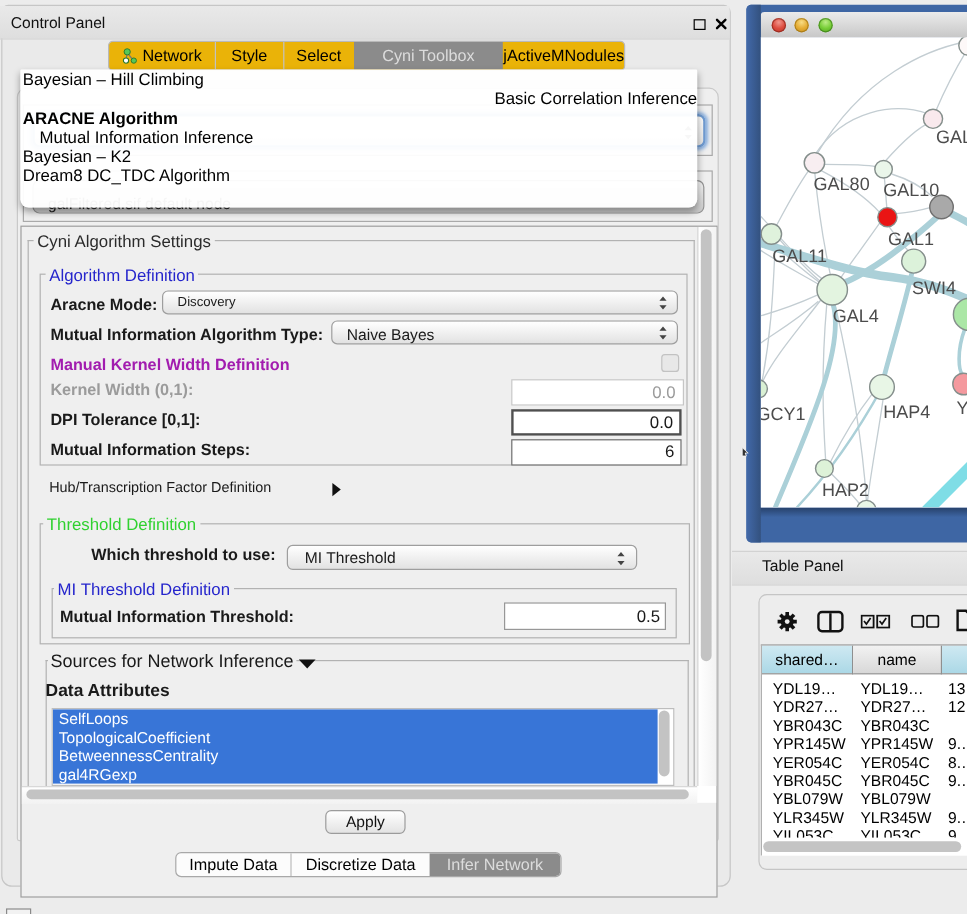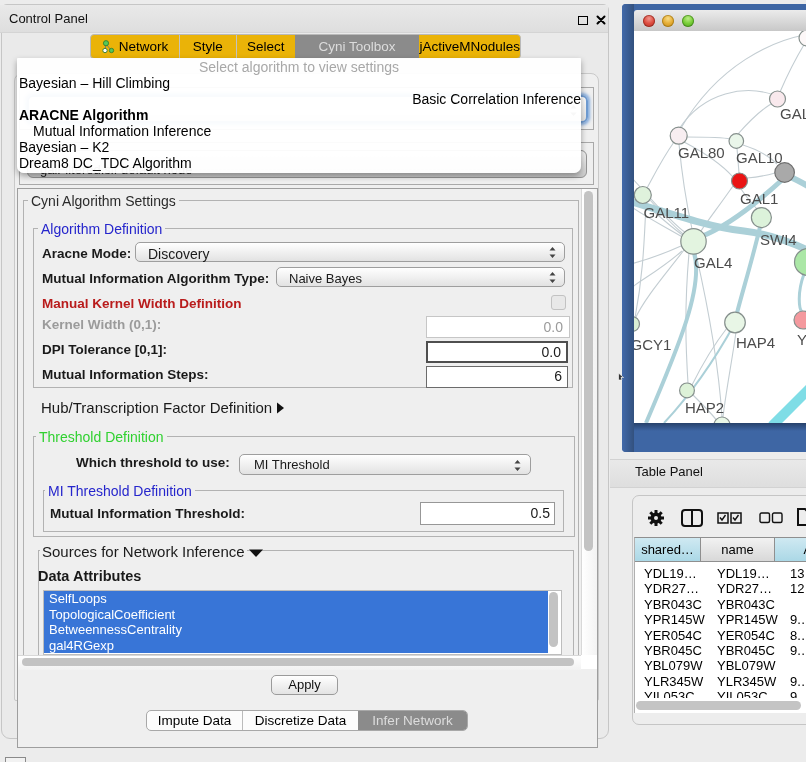--- a/index.html
+++ b/index.html
@@ -55,46 +55,46 @@
   <div class="abs" id="paneContent" style="left:0;top:0;width:563px;height:482px;font-size:13.5px;color:#1a1a1a;">
 
     <div class="abs" style="left:5px;top:11px;width:556px;height:455px;border:1px solid #b2b2b2;border-bottom:none;box-sizing:border-box;"></div>
     <div class="abs" style="left:10px;top:4px;background:#efefef;padding:0 3px;color:#2b2b2b;font-size:14px;">Cyni Algorithm Settings</div>
 
     <div class="abs" style="left:15px;top:39px;width:540px;height:160px;border:1px solid #b2b2b2;box-sizing:border-box;"></div>
     <div class="abs" style="left:20px;top:32px;background:#efefef;padding:0 3px;color:#2525cc;font-size:14px;">Algorithm Definition</div>
 
     <div class="abs" style="left:24px;top:57px;font-weight:bold;">Aracne Mode:</div>
     <div class="abs" style="left:117px;top:53px;width:430px;height:20px;border-radius:5px;background:linear-gradient(#ffffff,#e2e2e2);border:1px solid #9e9e9e;box-sizing:border-box;">
-      <span style="position:absolute;left:12px;top:3px;font-size:14px;font-weight:normal;">Discovery</span>
+      <span style="position:absolute;left:12px;top:3px;font-size:11px;font-weight:normal;">Discovery</span>
       <svg style="position:absolute;right:7px;top:3px;" width="9" height="13" viewBox="0 0 9 13">
           <path d="M1.5,4.6 L4.5,1 L7.5,4.6 Z M1.5,8.4 L4.5,12 L7.5,8.4 Z" fill="#444"></path>
         </svg>
     </div>
     <div class="abs" style="left:258px;top:78px;width:289px;height:20px;border-radius:5px;background:linear-gradient(#ffffff,#e2e2e2);border:1px solid #9e9e9e;box-sizing:border-box;">
       <span style="position:absolute;left:12px;top:3px;font-size:13px;font-weight:normal;">Naive Bayes</span>
       <svg style="position:absolute;right:7px;top:3px;" width="9" height="13" viewBox="0 0 9 13">
           <path d="M1.5,4.6 L4.5,1 L7.5,4.6 Z M1.5,8.4 L4.5,12 L7.5,8.4 Z" fill="#444"></path>
         </svg>
     </div>
     <div class="abs" style="left:24px;top:82px;font-weight:bold;">Mutual Information Algorithm Type:</div>
 
-    <div class="abs" style="left:24px;top:107px;font-weight:bold;color:#b91c1c;">Manual Kernel Width Definition</div>
+    <div class="abs" style="left:24px;top:107px;font-weight:bold;color:#a21caf;">Manual Kernel Width Definition</div>
     <div class="abs" style="left:533px;top:106px;width:13px;height:13px;border-radius:3px;background:#e8e8e8;border:1px solid #c2c2c2;"></div>
 
     <div class="abs" style="left:24px;top:128px;font-weight:bold;color:#9b9b9b;">Kernel Width (0,1):</div>
     <div class="abs" style="left:408px;top:127px;width:144px;height:22px;background:#fff;border:1px solid #c6c6c6;box-sizing:border-box;color:#9b9b9b;text-align:right;line-height:20px;padding-right:6px;font-size:14px;font-weight:normal;">0.0</div>
 
     <div class="abs" style="left:24px;top:153px;font-weight:bold;">DPI Tolerance [0,1]:</div>
     <div class="abs" style="left:408px;top:152px;width:142px;height:22px;background:#fff;border:2px solid #4f4f4f;box-sizing:border-box;text-align:right;line-height:18px;padding-right:5px;font-size:14px;font-weight:normal;">0.0</div>
 
     <div class="abs" style="left:24px;top:178px;font-weight:bold;">Mutual Information Steps:</div>
     <div class="abs" style="left:408px;top:177px;width:142px;height:22px;background:#fff;border:1.5px solid #6b6b6b;box-sizing:border-box;text-align:right;line-height:19px;padding-right:5px;font-size:14px;font-weight:normal;">6</div>
 
-    <div class="abs" style="left:23px;top:210px;font-size:15px;text-align:right;">Hub/Transcription Factor Definition</div>
+    <div class="abs" style="left:23px;top:210px;font-size:12px;text-align:right;">Hub/Transcription Factor Definition</div>
     <svg class="abs" style="left:257px;top:212px;" width="10" height="14" viewBox="0 0 10 14">
         <path d="M2,1.5 L9,7 L2,12.5 Z" fill="#111"></path>
       </svg>
 
     <div class="abs" style="left:15px;top:247px;width:542px;height:101px;border:1px solid #b2b2b2;box-sizing:border-box;"></div>
     <div class="abs" style="left:18px;top:240px;background:#efefef;padding:0 3px;color:#30d130;font-size:14px;">Threshold Definition</div>
 
     <div class="abs" style="left:58px;top:266px;font-weight:bold;">Which threshold to use:</div>
     <div class="abs" style="left:221px;top:265px;width:292px;height:21px;border-radius:5px;background:linear-gradient(#ffffff,#e2e2e2);border:1px solid #9e9e9e;box-sizing:border-box;">
       <span style="position:absolute;left:14px;top:2px;font-size:13px;font-weight:normal;">MI Threshold</span>
@@ -138,21 +138,20 @@
 
 <div class="abs" style="left:146px;top:710px;width:322px;height:21px;background:#fcfcfc;border:1px solid #a8a8a8;border-radius:5px;overflow:hidden;display:flex;font-size:13.5px;box-sizing:border-box;">
   <div style="width:95px;display:flex;align-items:center;justify-content:center;border-right:1px solid #bbb;">Impute Data</div>
   <div style="width:115px;display:flex;align-items:center;justify-content:center;">Discretize Data</div>
   <div style="flex:1;display:flex;align-items:center;justify-content:center;background:#8b8b8b;color:#dcdcdc;">Infer Network</div>
 </div>
 
 <div class="abs" style="left:5px;top:757px;width:19px;height:12px;background:#f2f2f2;border:1.5px solid #8a8a8a;"></div>
 
 <div class="abs" id="popup" style="left:17px;top:58px;width:564px;height:115px;background:rgba(255,255,255,0.955);border-radius:1px 1px 7px 7px;box-shadow:0 3px 6px rgba(0,0,0,0.35);font-size:14px;color:#000;">
-  <div style="height:16px;text-align:center;color:#a8a8a8;padding-top:1px;">Select algorithm to view settings</div>
   <div style="height:16px;padding-left:2px;">Bayesian – Hill Climbing</div>
   <div style="height:16px;padding-left:2px;text-align:right;">Basic Correlation Inference</div>
   <div style="height:16px;padding-left:2px;font-weight:bold;">ARACNE Algorithm</div>
   <div style="height:16px;padding-left:2px;margin-left:14px;">Mutual Information Inference</div>
   <div style="height:16px;padding-left:2px;">Bayesian – K2</div>
   <div style="height:16px;padding-left:2px;">Dream8 DC_TDC Algorithm</div>
 </div>
 
 <div class="abs" style="left:622px;top:4px;width:184px;height:448px;background:#3e66a4;border-radius:4px 0 0 4px;"></div>
 <div class="abs" style="left:622px;top:4px;width:12px;height:448px;background:linear-gradient(to right,#4269a9,#33517e);border-radius:4px 0 0 4px;"></div>
@@ -267,21 +266,21 @@
 <svg class="abs" style="left:759px;top:512px;" width="26" height="12" viewBox="0 0 26 12">
   <rect x="1" y="1" width="9.5" height="9.5" rx="1.5" fill="none" stroke="#111" stroke-width="1.4"></rect>
   <rect x="13.5" y="1" width="9.5" height="9.5" rx="1.5" fill="none" stroke="#111" stroke-width="1.4"></rect>
 </svg>
 <svg class="abs" style="left:796px;top:507px;" width="16" height="20" viewBox="0 0 16 20">
   <path d="M2,2 L9,2 L13,6 L13,18 L2,18 Z" fill="none" stroke="#111" stroke-width="2"></path>
 </svg>
 
 <div class="abs" id="table" style="left:634px;top:537px;width:172px;height:175px;background:#fff;border-top:1.5px solid #8f8f8f;border-left:1px solid #b0b0b0;overflow:hidden;font-size:13px;">
   <div style="position:absolute;left:0;top:0;height:24px;width:400px;display:flex;">
-    <div style="width:66px;background:linear-gradient(#cfe9f2,#abd8e6);border-right:1px solid #8f8f8f;border-bottom:1px solid #8f8f8f;box-sizing:border-box;text-align:center;line-height:24px;">shared…</div>
+    <div style="width:76px;background:linear-gradient(#cfe9f2,#abd8e6);border-right:1px solid #8f8f8f;border-bottom:1px solid #8f8f8f;box-sizing:border-box;text-align:center;line-height:24px;">shared…</div>
     <div style="width:74px;background:linear-gradient(#f2f2f2,#d8d8d8);border-right:1px solid #8f8f8f;border-bottom:1px solid #8f8f8f;box-sizing:border-box;text-align:center;line-height:24px;">name</div>
     <div style="width:80px;background:linear-gradient(#cfe9f2,#abd8e6);border-right:1px solid #8f8f8f;border-bottom:1px solid #8f8f8f;box-sizing:border-box;text-align:center;line-height:24px;">Avg</div>
   </div>
   <div id="rows" style="position:absolute;left:0;top:28px;width:400px;">
     <div style="height:15.4px;display:flex;">
         <span style="width:76px;padding-left:9px;box-sizing:border-box;">YDL19…</span>
         <span style="width:74px;padding-left:6px;box-sizing:border-box;">YDL19…</span>
         <span style="width:80px;padding-left:5px;">13…</span>
       </div>
     <div style="height:15.4px;display:flex;">

